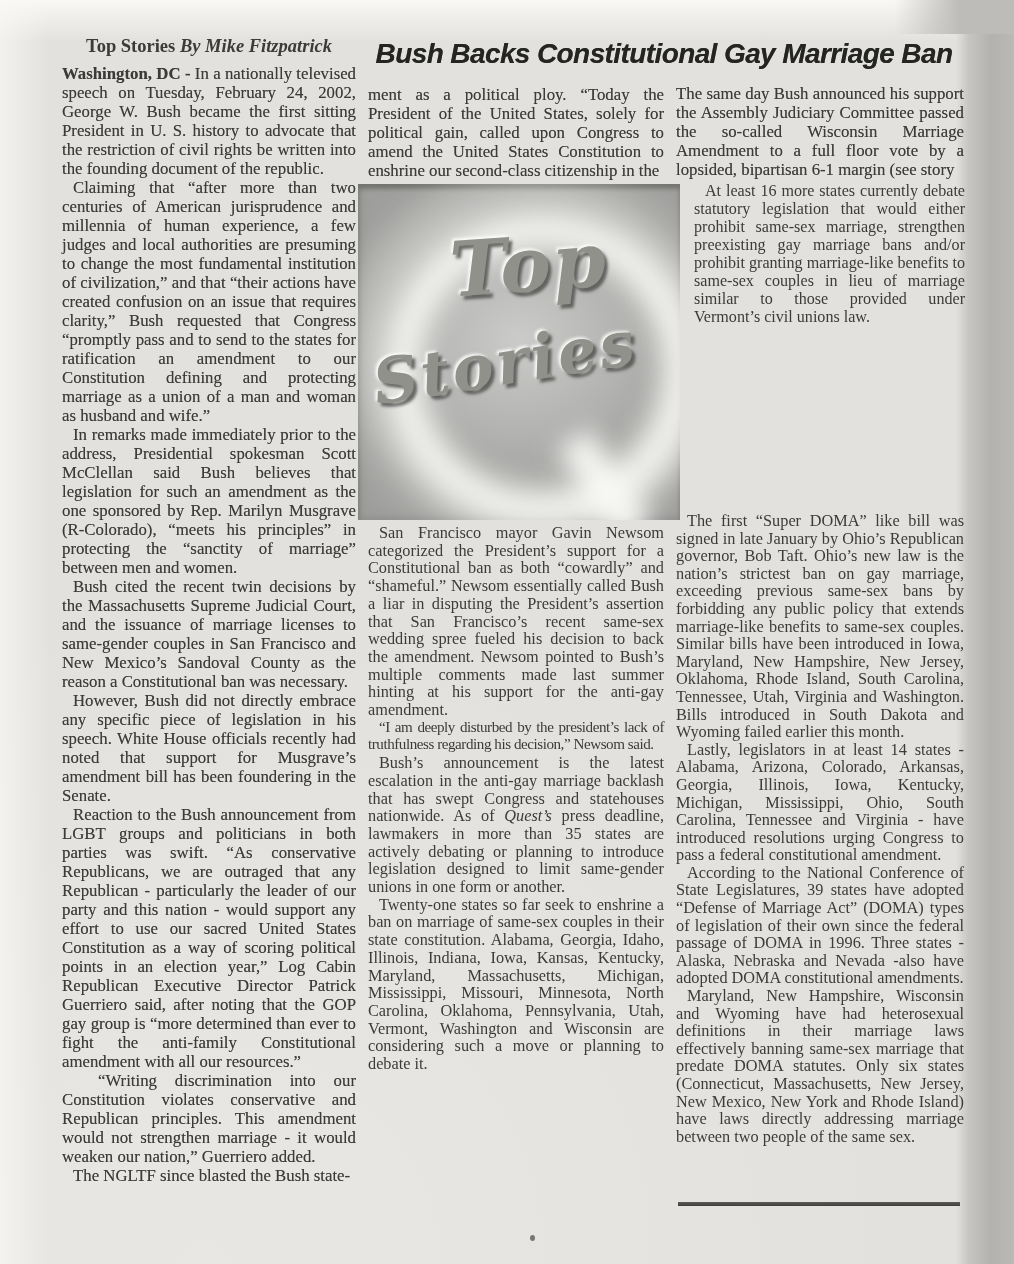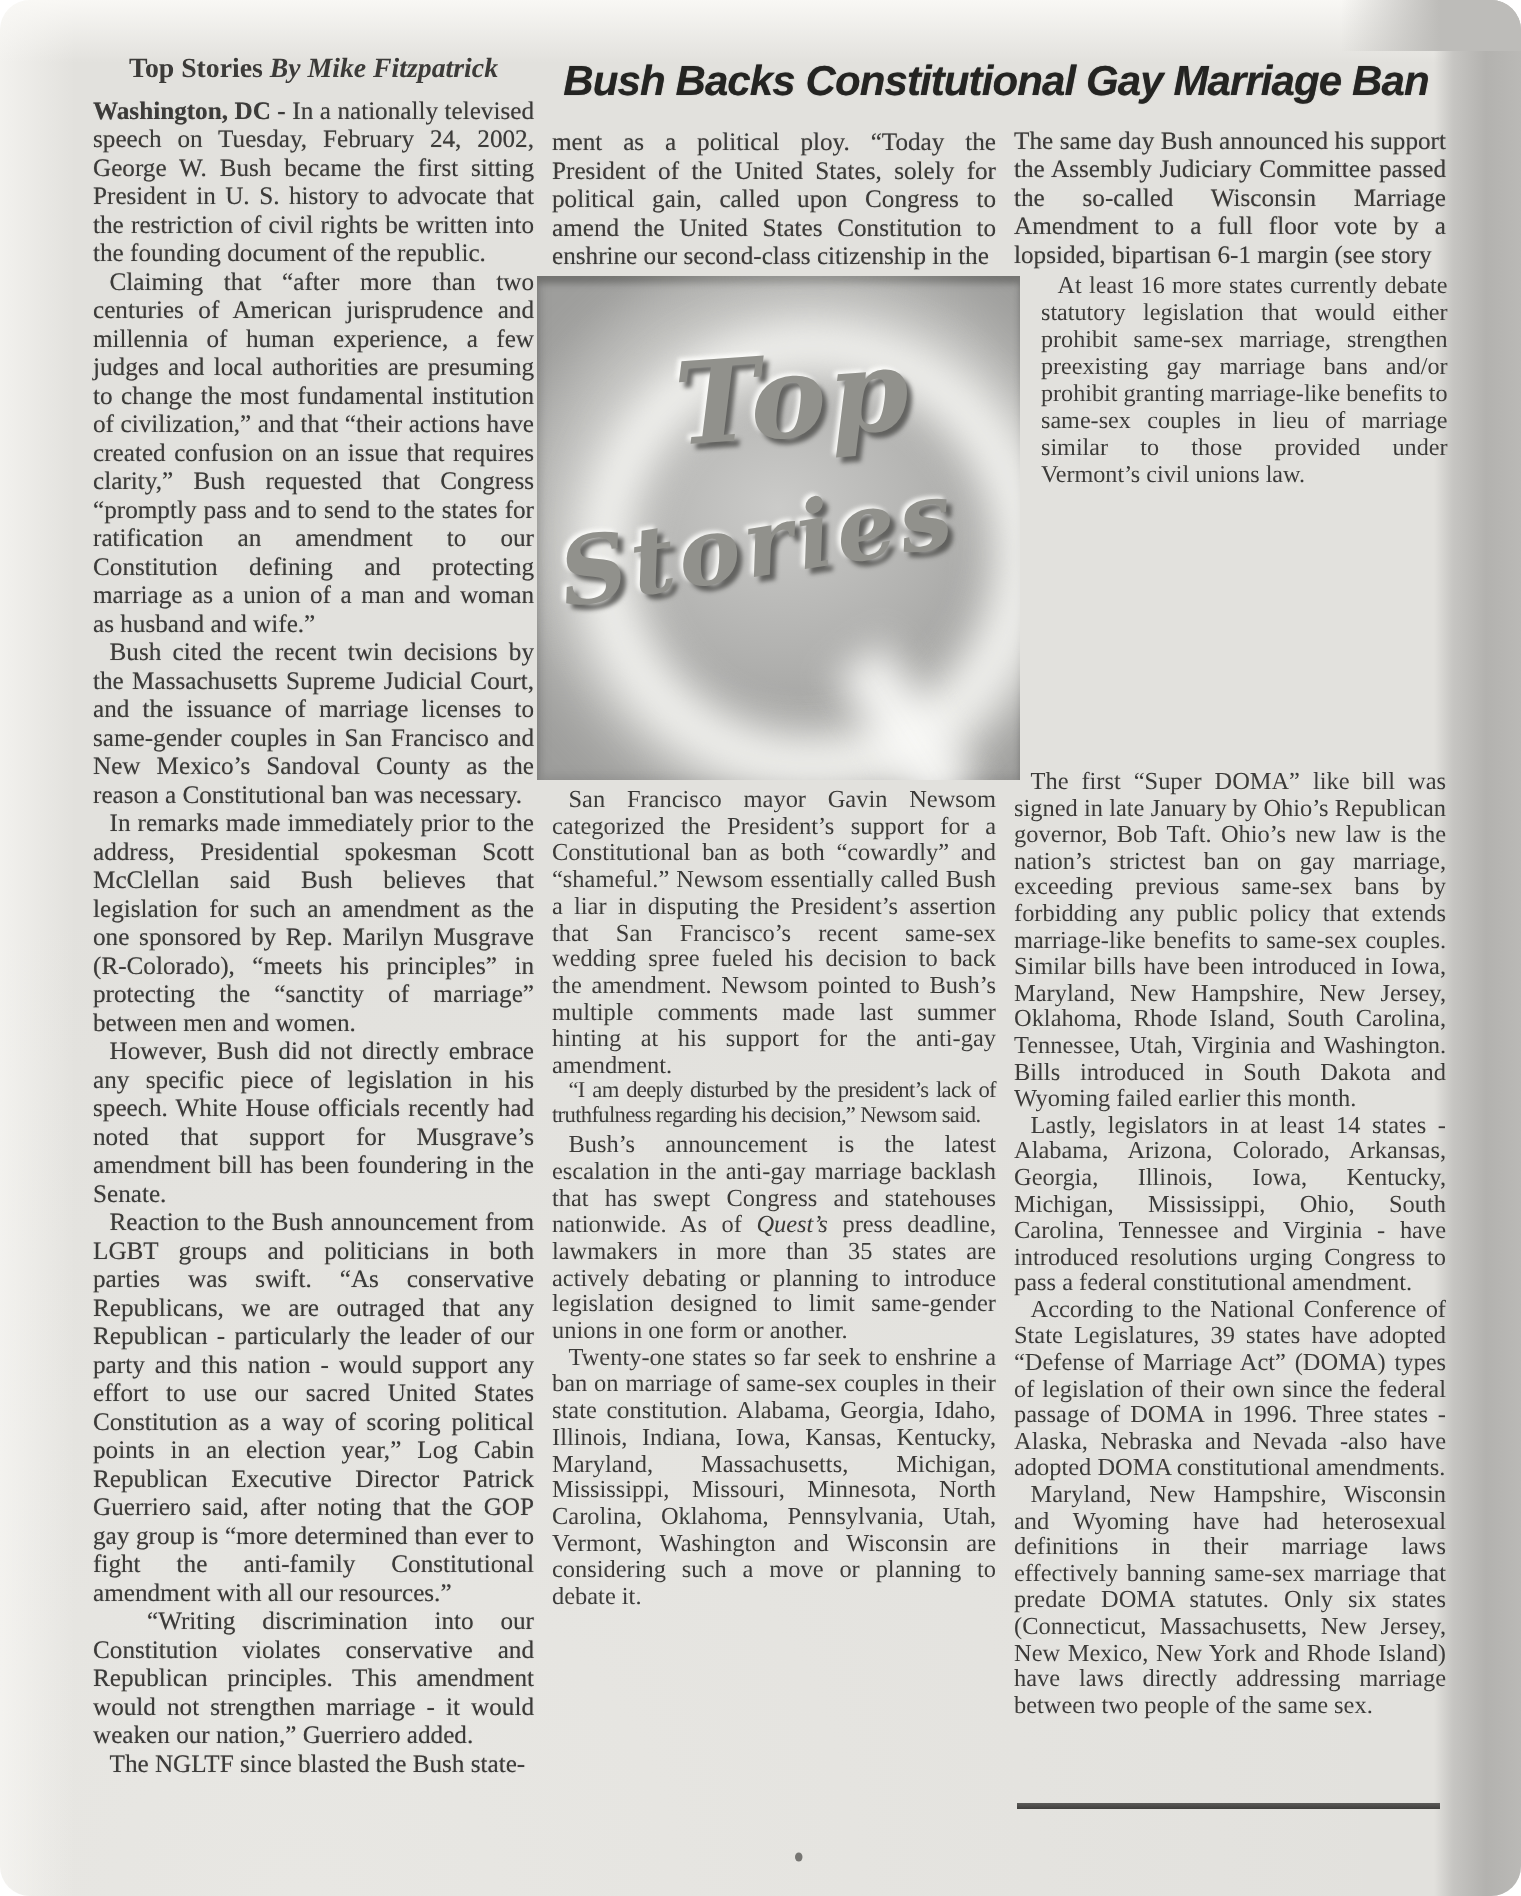--- a/index.html
+++ b/index.html
@@ -7,21 +7,20 @@
     position:relative;
     width:1014px;height:1264px;
     overflow:hidden;
     background:
       linear-gradient(180deg, rgba(250,249,246,0.95) 0px, rgba(250,249,246,0) 42px),
       linear-gradient(90deg, rgba(249,248,245,0.7) 0px, rgba(249,248,245,0) 50px),
       radial-gradient(120% 90% at 20% 100%, rgba(238,237,233,0.5), rgba(238,237,233,0) 60%),
       #e2e1dd;
     font-family:"Liberation Serif","DejaVu Serif",serif;
     color:#3c3b39;
-    border-radius:20px;
   }
   .right-band{
     position:absolute;top:0;right:0;width:58px;height:1264px;
     background:linear-gradient(90deg, rgba(188,187,184,0) 0%, #c6c5c2 22%, #b3b2af 60%, #bab9b6 100%);
   }
   .right-band-top{
     position:absolute;top:0;right:0;width:120px;height:34px;
     background:linear-gradient(90deg, rgba(190,189,186,0) 0%, #bdbcb9 55%);
   }
   .byline{
@@ -108,22 +107,22 @@
   <div class="byline">
     <span class="prefix">Top Stories</span>
     <span class="author">By Mike Fitzpatrick</span>
   </div>
 
   <h1 class="headline">Bush Backs Constitutional Gay Marriage Ban</h1>
 
   <div class="col body-text" id="col1">
     <p class="noindent"><b>Washington, DC -</b><span> In a nationally televised speech on Tuesday, February 24, 2002, George W. Bush became the first sitting President in U. S. history to advocate that the restriction of civil rights be written into the founding document of the republic.</span></p>
     <p>Claiming that “after more than two centuries of American jurisprudence and millennia of human experience, a few judges and local authorities are presuming to change the most fundamental institution of civilization,” and that “their actions have created confusion on an issue that requires clarity,” Bush requested that Congress “promptly pass and to send to the states for ratification an amendment to our Constitution defining and protecting marriage as a union of a man and woman as husband and wife.”</p>
+    <p>In remarks made immediately prior to the address, Presidential spokesman Scott McClellan said Bush believes that legislation for such an amendment as the one sponsored by Rep. Marilyn Musgrave (R-Colorado), “meets his principles” in protecting the “sanctity of marriage” between men and women.</p>
     <p>Bush cited the recent twin decisions by the Massachusetts Supreme Judicial Court, and the issuance of marriage licenses to same-gender couples in San Francisco and New Mexico’s Sandoval County as the reason a Constitutional ban was necessary.</p>
-    <p>In remarks made immediately prior to the address, Presidential spokesman Scott McClellan said Bush believes that legislation for such an amendment as the one sponsored by Rep. Marilyn Musgrave (R-Colorado), “meets his principles” in protecting the “sanctity of marriage” between men and women.</p>
     <p>However, Bush did not directly embrace any specific piece of legislation in his speech. White House officials recently had noted that support for Musgrave’s amendment bill has been foundering in the Senate.</p>
     <p>Reaction to the Bush announcement from LGBT groups and politicians in both parties was swift. “As conservative Republicans, we are outraged that any Republican - particularly the leader of our party and this nation - would support any effort to use our sacred United States Constitution as a way of scoring political points in an election year,” Log Cabin Republican Executive Director Patrick Guerriero said, after noting that the GOP gay group is “more determined than ever to fight the anti-family Constitutional amendment with all our resources.”</p>
     <p class="bigindent">“Writing discrimination into our Constitution violates conservative and Republican principles. This amendment would not strengthen marriage - it would weaken our nation,” Guerriero added.</p>
     <p>The NGLTF since blasted the Bush state-</p>
   </div>
 
   <div class="col body-text" id="col2a">
     <p class="noindent">ment as a political ploy. “Today the President of the United States, solely for political gain, called upon Congress to amend the United States Constitution to enshrine our second-class citizenship in the</p>
   </div>
 

